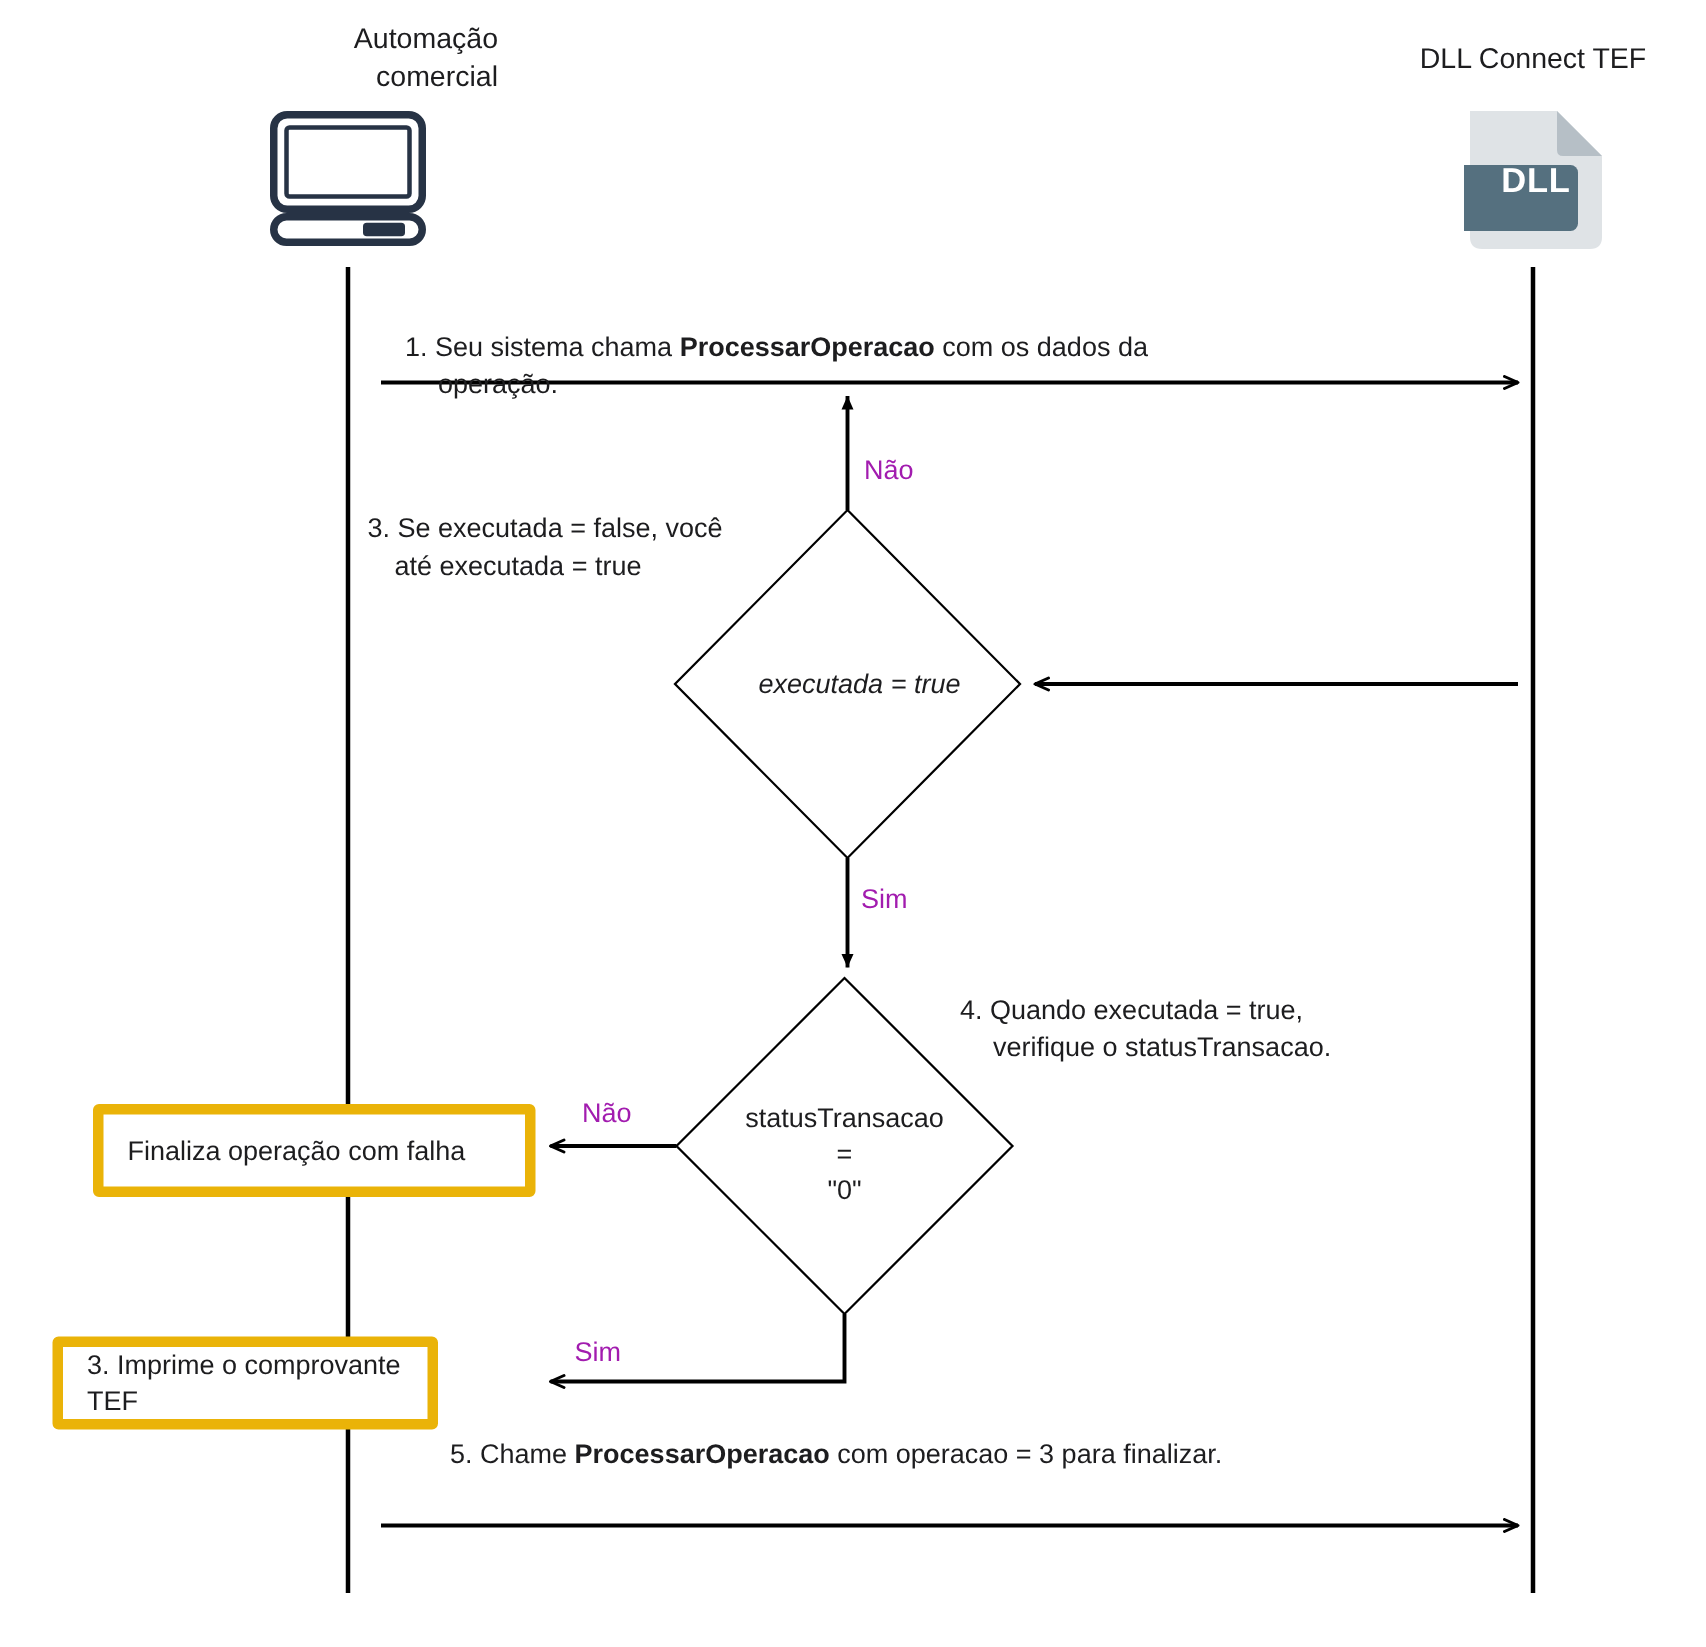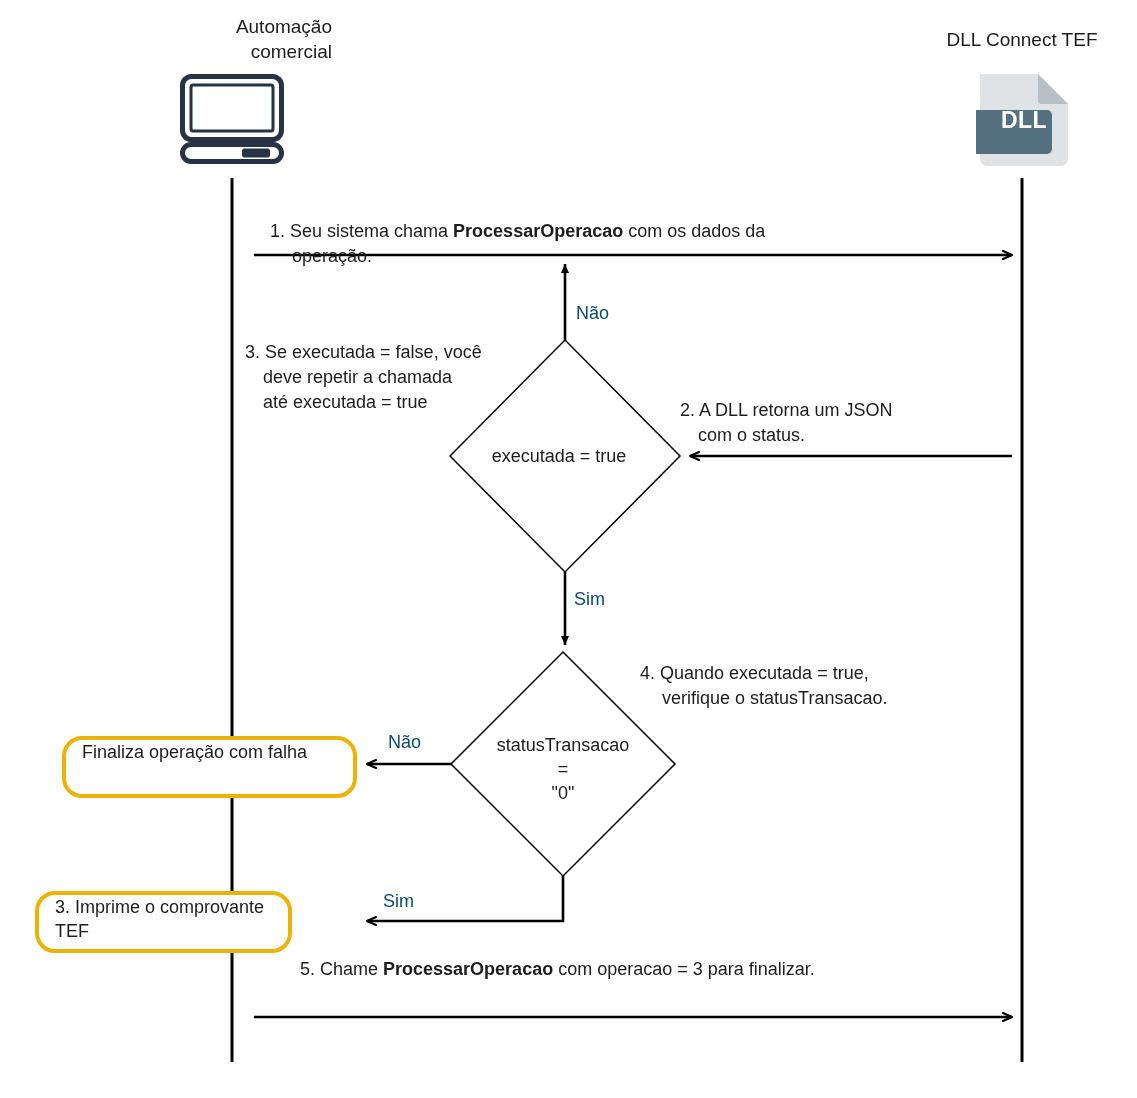--- a/index.html
+++ b/index.html
@@ -79,47 +79,47 @@
   #msg-2 .l2 { padding-left: 18px; }
   #msg-4 { left: 640px; top: 661px; width: 330px; }
   #msg-4 .l2 { padding-left: 22px; }
   #msg-5 { left: 300px; top: 924px; width: 690px; text-align: left; margin-top: 33px; }
 
   
   .branch-label {
     position: absolute;
     font-size: 18px;
     line-height: 22px;
-    color: #0c4a6e;
+    color: #a21caf;
   }
   #label-nao-loop { left: 576px; top: 302px; }
   #label-sim-mid  { left: 574px; top: 588px; }
   #label-nao-falha { left: 388px; top: 731px; }
   #label-sim-tef  { left: 383px; top: 890px; }
 
   
   .diamond-text {
     position: absolute;
     text-align: center;
     font-size: 18px;
     line-height: 24px;
     color: #1d1d1f;
     white-space: pre-line;
   }
-  #diamond-1-text { left: 449px; top: 444px; width: 220px; }
+  #diamond-1-text { left: 463px; top: 444px; width: 220px; font-style: italic; }
   #diamond-2-text { left: 453px; top: 733px; width: 220px; }
 
   
   .rbox {
     position: absolute;
-    border: 4px solid #eab308;
-    border-radius: 20px;
+    border: 7px solid #eab308;
+    border-radius: 4px;
     background: #ffffff;
     display: flex;
-    align-items: flex-start;
+    align-items: center;
     box-sizing: border-box;
   }
   .rbox span {
     font-size: 18px;
     line-height: 24px;
     color: #1d1d1f;
     padding-left: 16px;
   }
   #box-falha { left: 62px; top: 736px; width: 295px; height: 62px; }
   #box-tef   { left: 35px; top: 891px; width: 257px; height: 62px; }
@@ -186,28 +186,23 @@
 
   <div class="msg" id="msg-1">
     <div class="l1">
       <span>1. Seu sistema chama </span><b>ProcessarOperacao</b><span> com os dados da</span>
     </div>
     <div class="l2">operação.</div>
   </div>
 
   <div class="msg" id="msg-3">
     <div class="l1">3. Se executada = false, você</div>
-    <div class="l2">deve repetir a chamada</div>
     <div class="l3">até executada = true</div>
   </div>
 
-  <div class="msg" id="msg-2">
-    <div class="l1">2. A DLL retorna um JSON</div>
-    <div class="l2">com o status.</div>
-  </div>
 
   <div class="msg" id="msg-4">
     <div class="l1">4. Quando executada = true,</div>
     <div class="l2">verifique o statusTransacao.</div>
   </div>
 
   <div class="msg" id="msg-5">
     <span>5. Chame </span><b>ProcessarOperacao</b><span> com operacao = 3 para finalizar.</span>
   </div>
 

